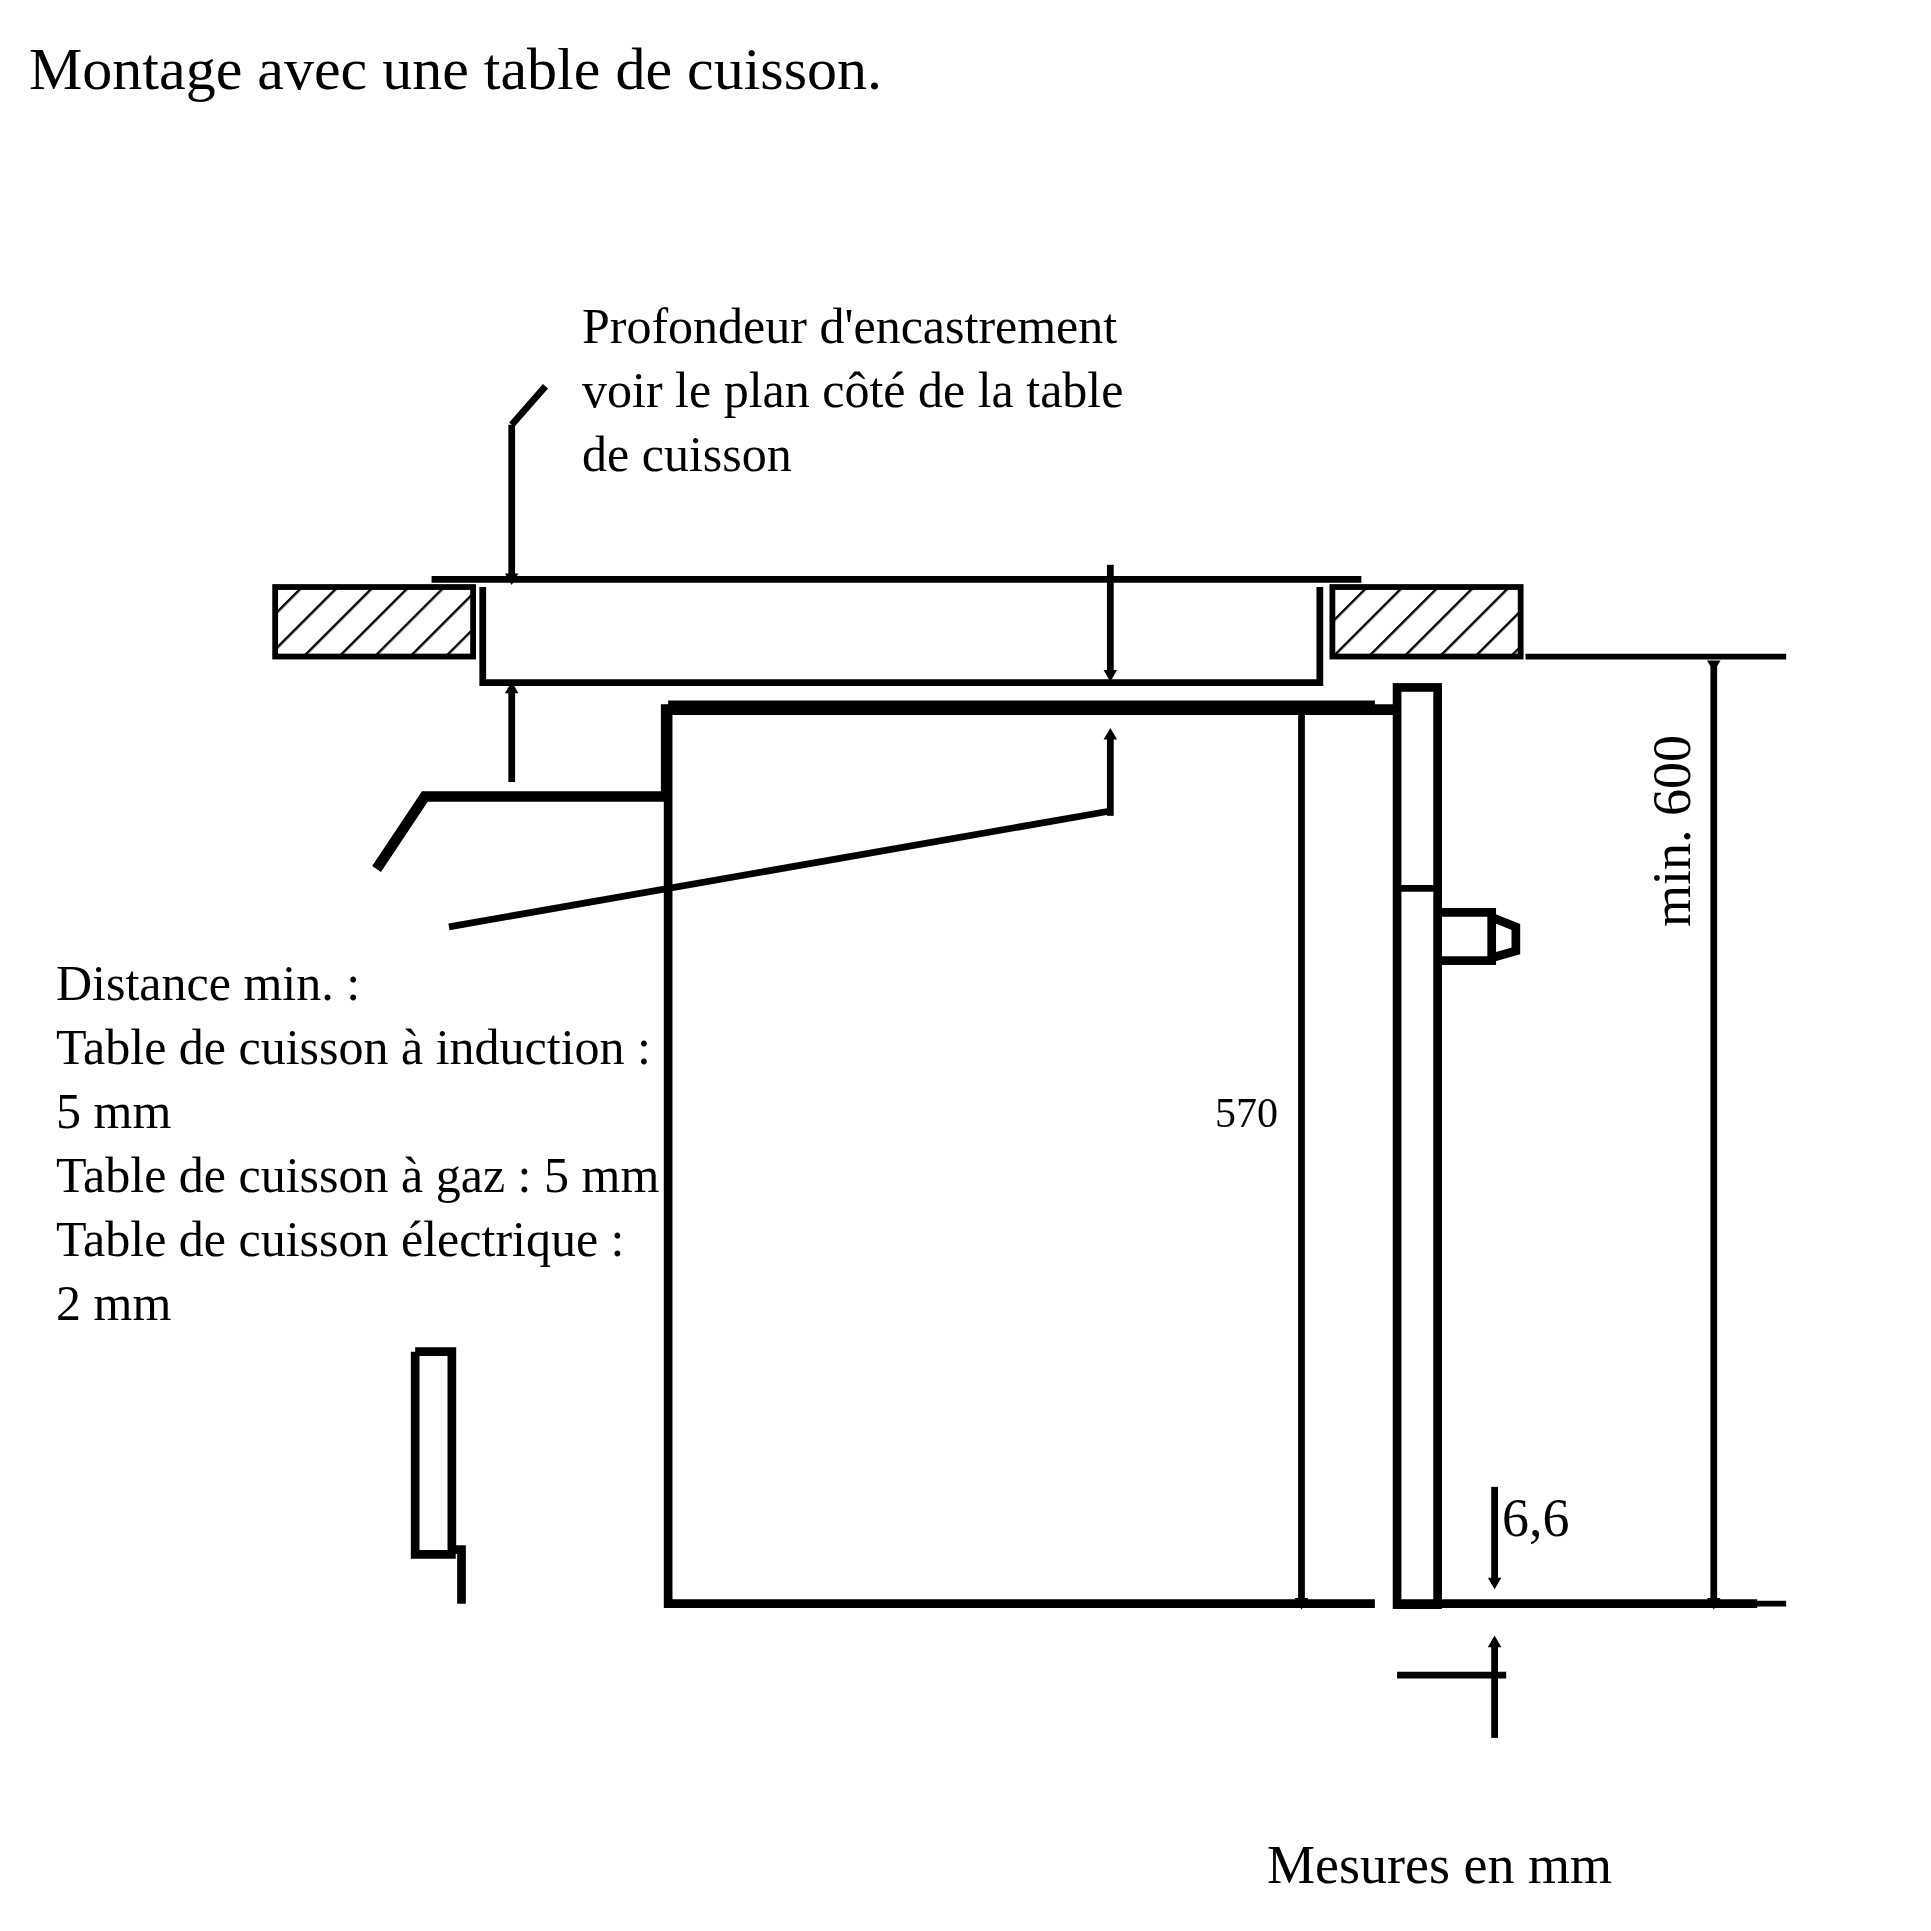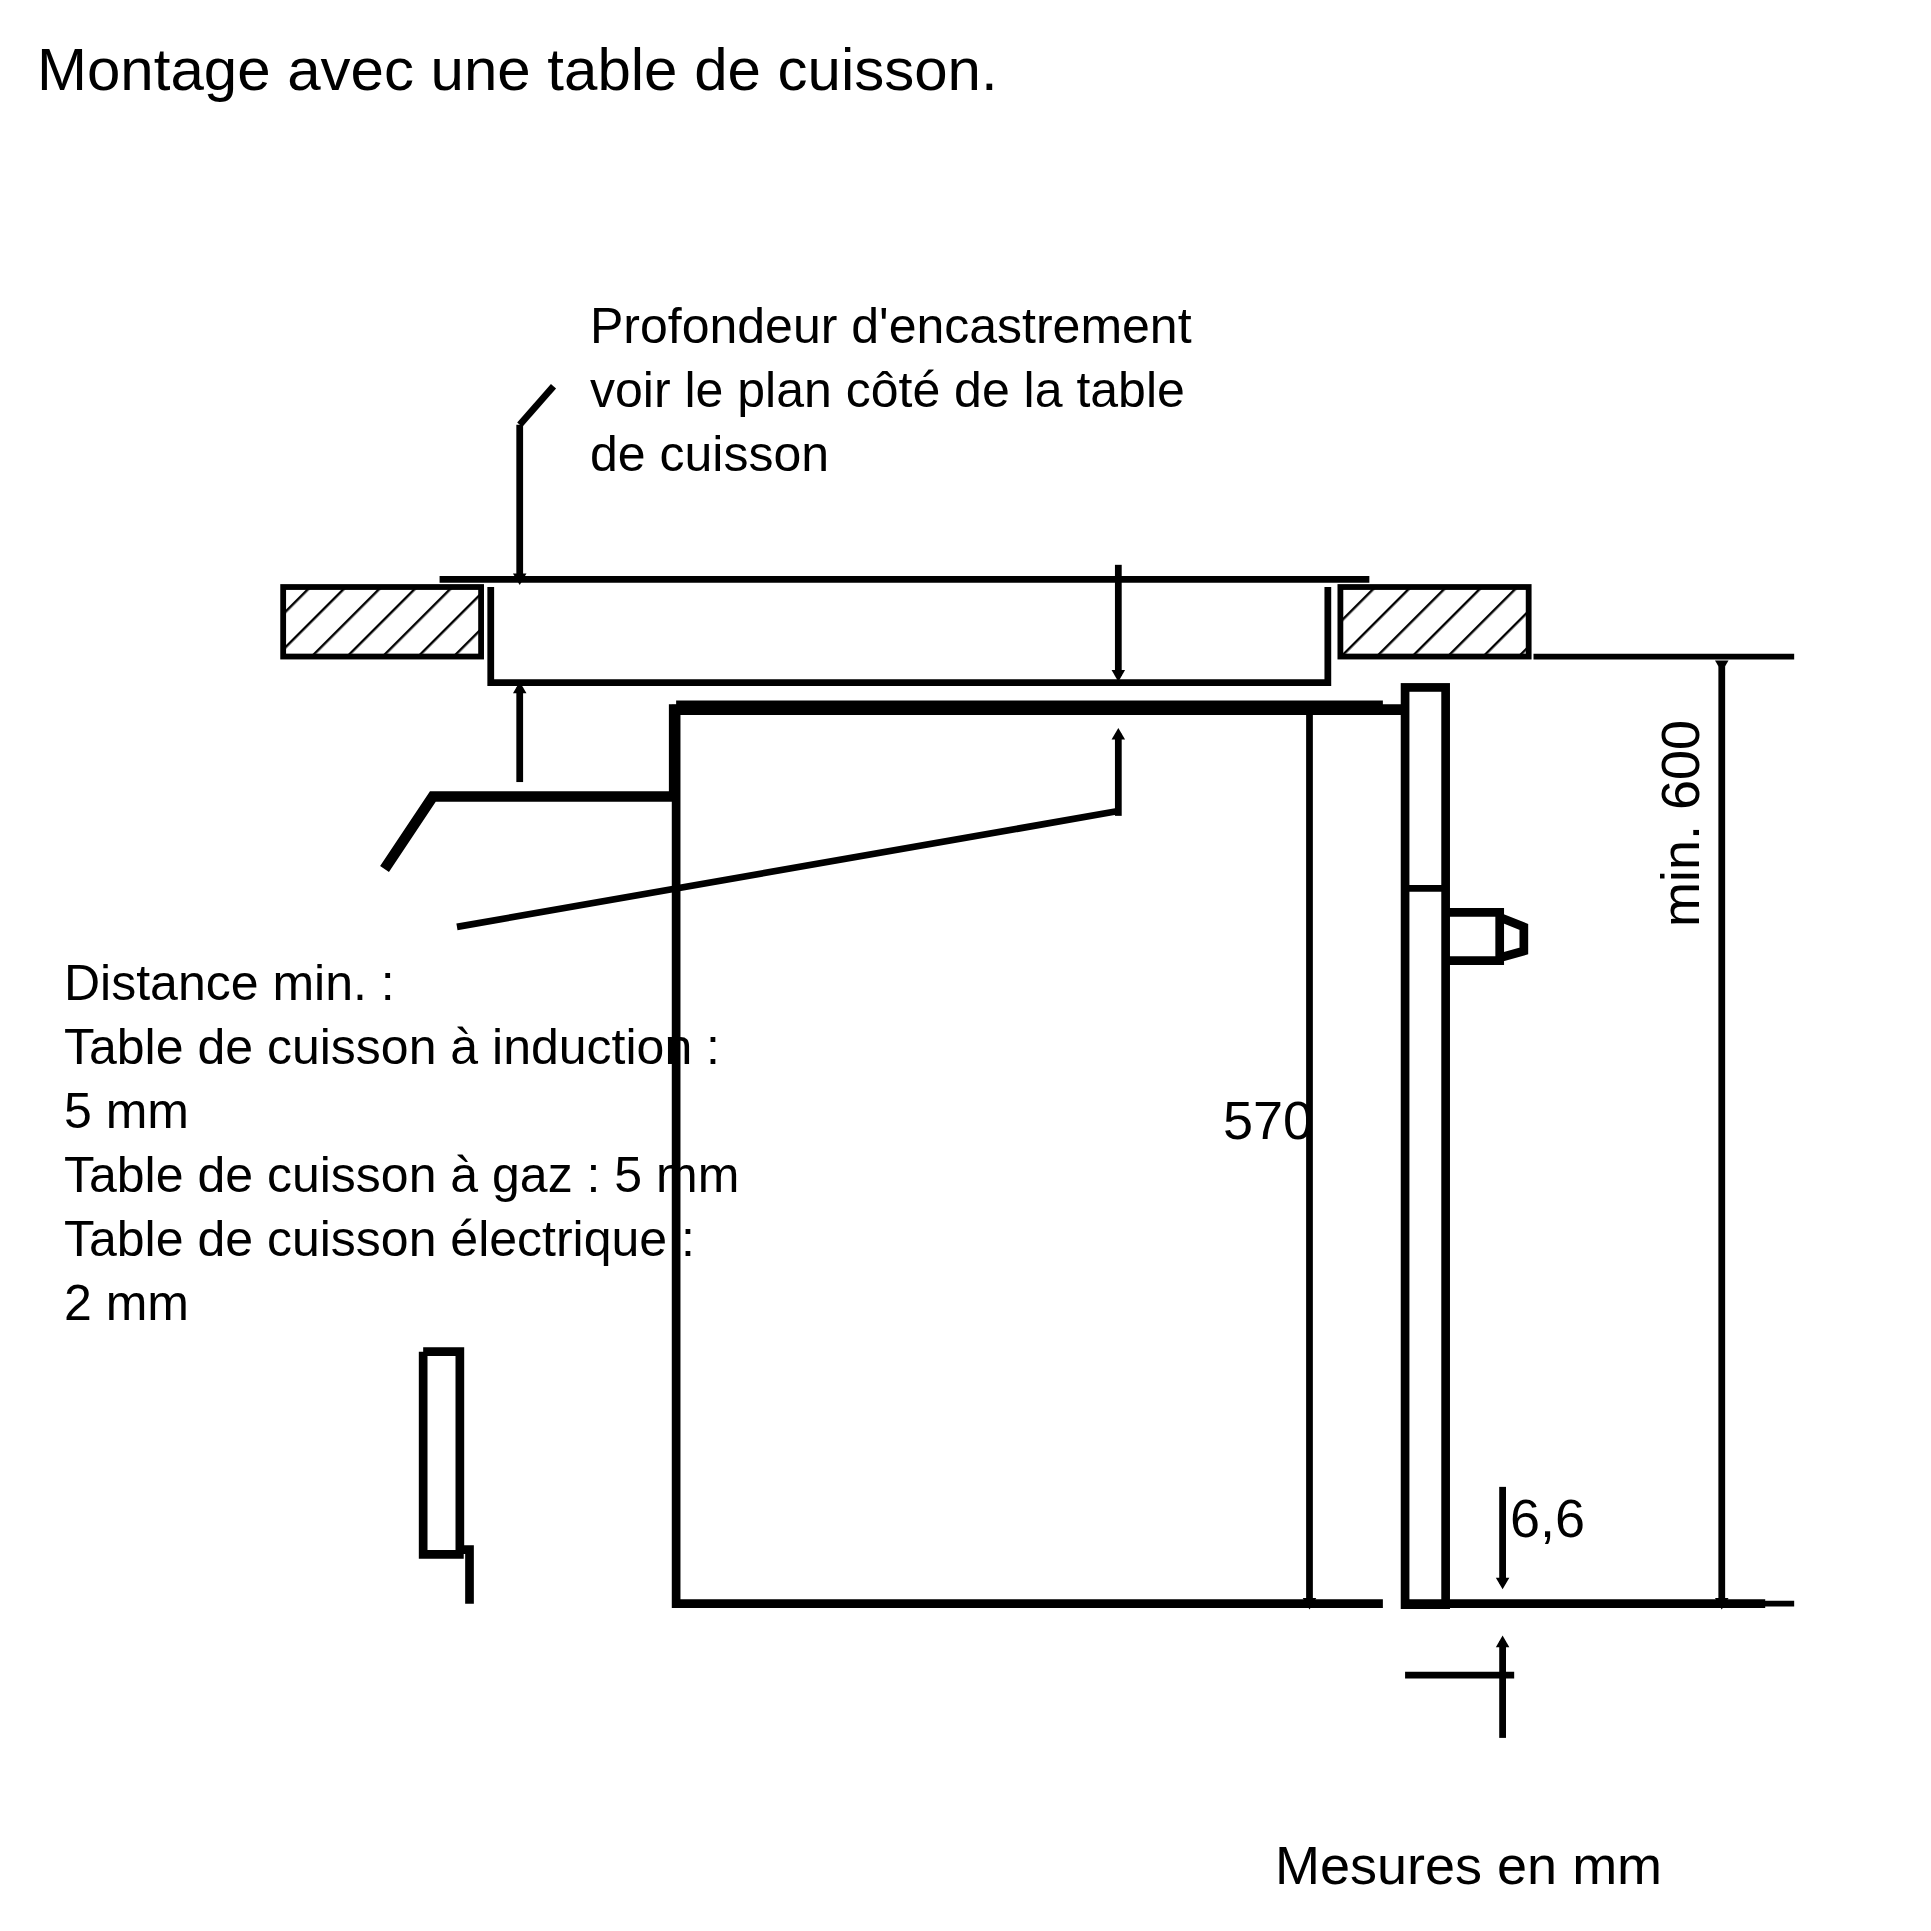--- a/index.html
+++ b/index.html
@@ -10,24 +10,25 @@
   body {
     width: 1931px;
     height: 1931px;
     font-family: "Liberation Sans", sans-serif;
     color: #000000;
     position: relative;
     overflow: hidden;
   }
   #page {
     position: absolute;
-    left: 8px;
+    left: 0;
     top: 0;
     width: 1842px;
     height: 1931px;
+    font-family: Liberation Serif, serif;
   }
   .title {
     position: absolute;
     left: 29px;
     top: 35px;
     font-size: 60px;
     letter-spacing: 0px;
     white-space: nowrap;
   }
   .callout-top {
@@ -44,21 +45,21 @@
     top: 935px;
     font-size: 50px;
     line-height: 64px;
     white-space: pre-line;
     margin-top: 16px;
   }
   .label-570 {
     position: absolute;
     left: 1215px;
     top: 1089px;
-    font-size: 54px;
+    font-size: 42px;
     white-space: nowrap;
   }
   .label-75 {
     position: absolute;
     left: 1502px;
     top: 1487px;
     font-size: 54px;
     white-space: nowrap;
   }
   .label-min600 {

